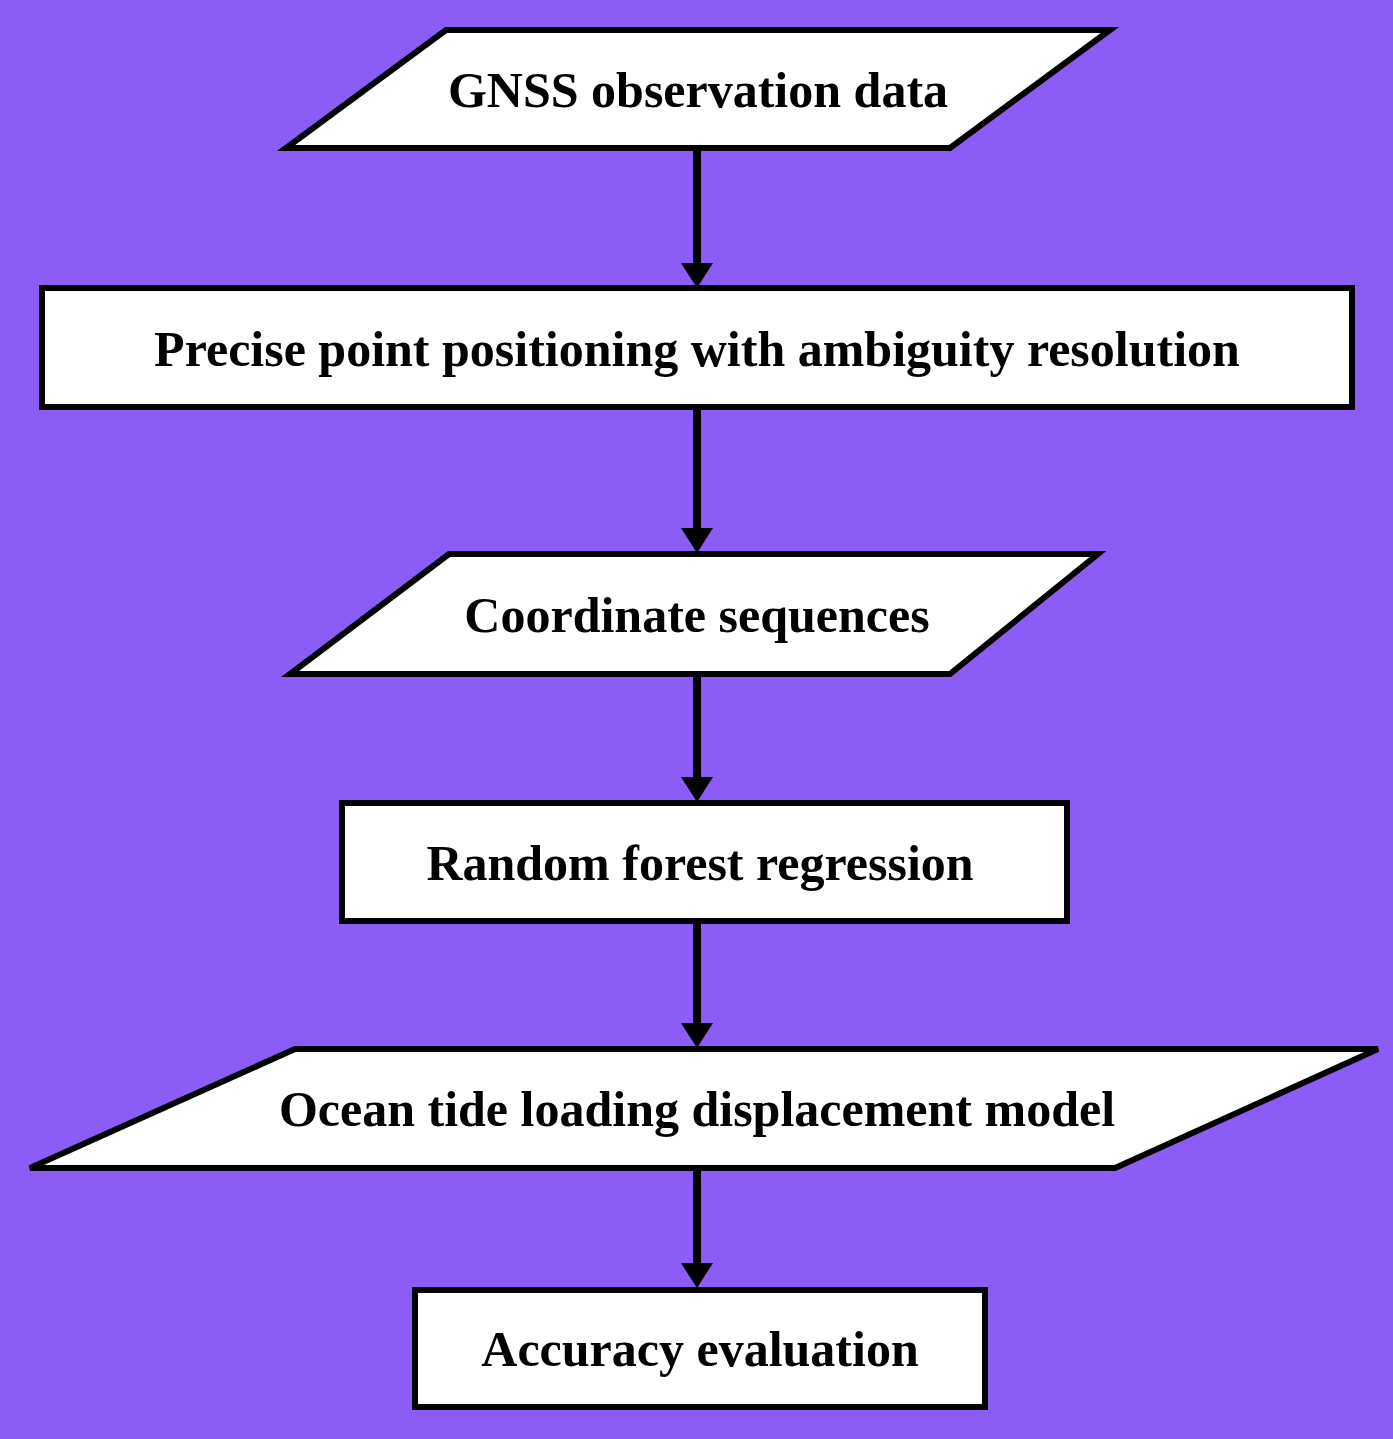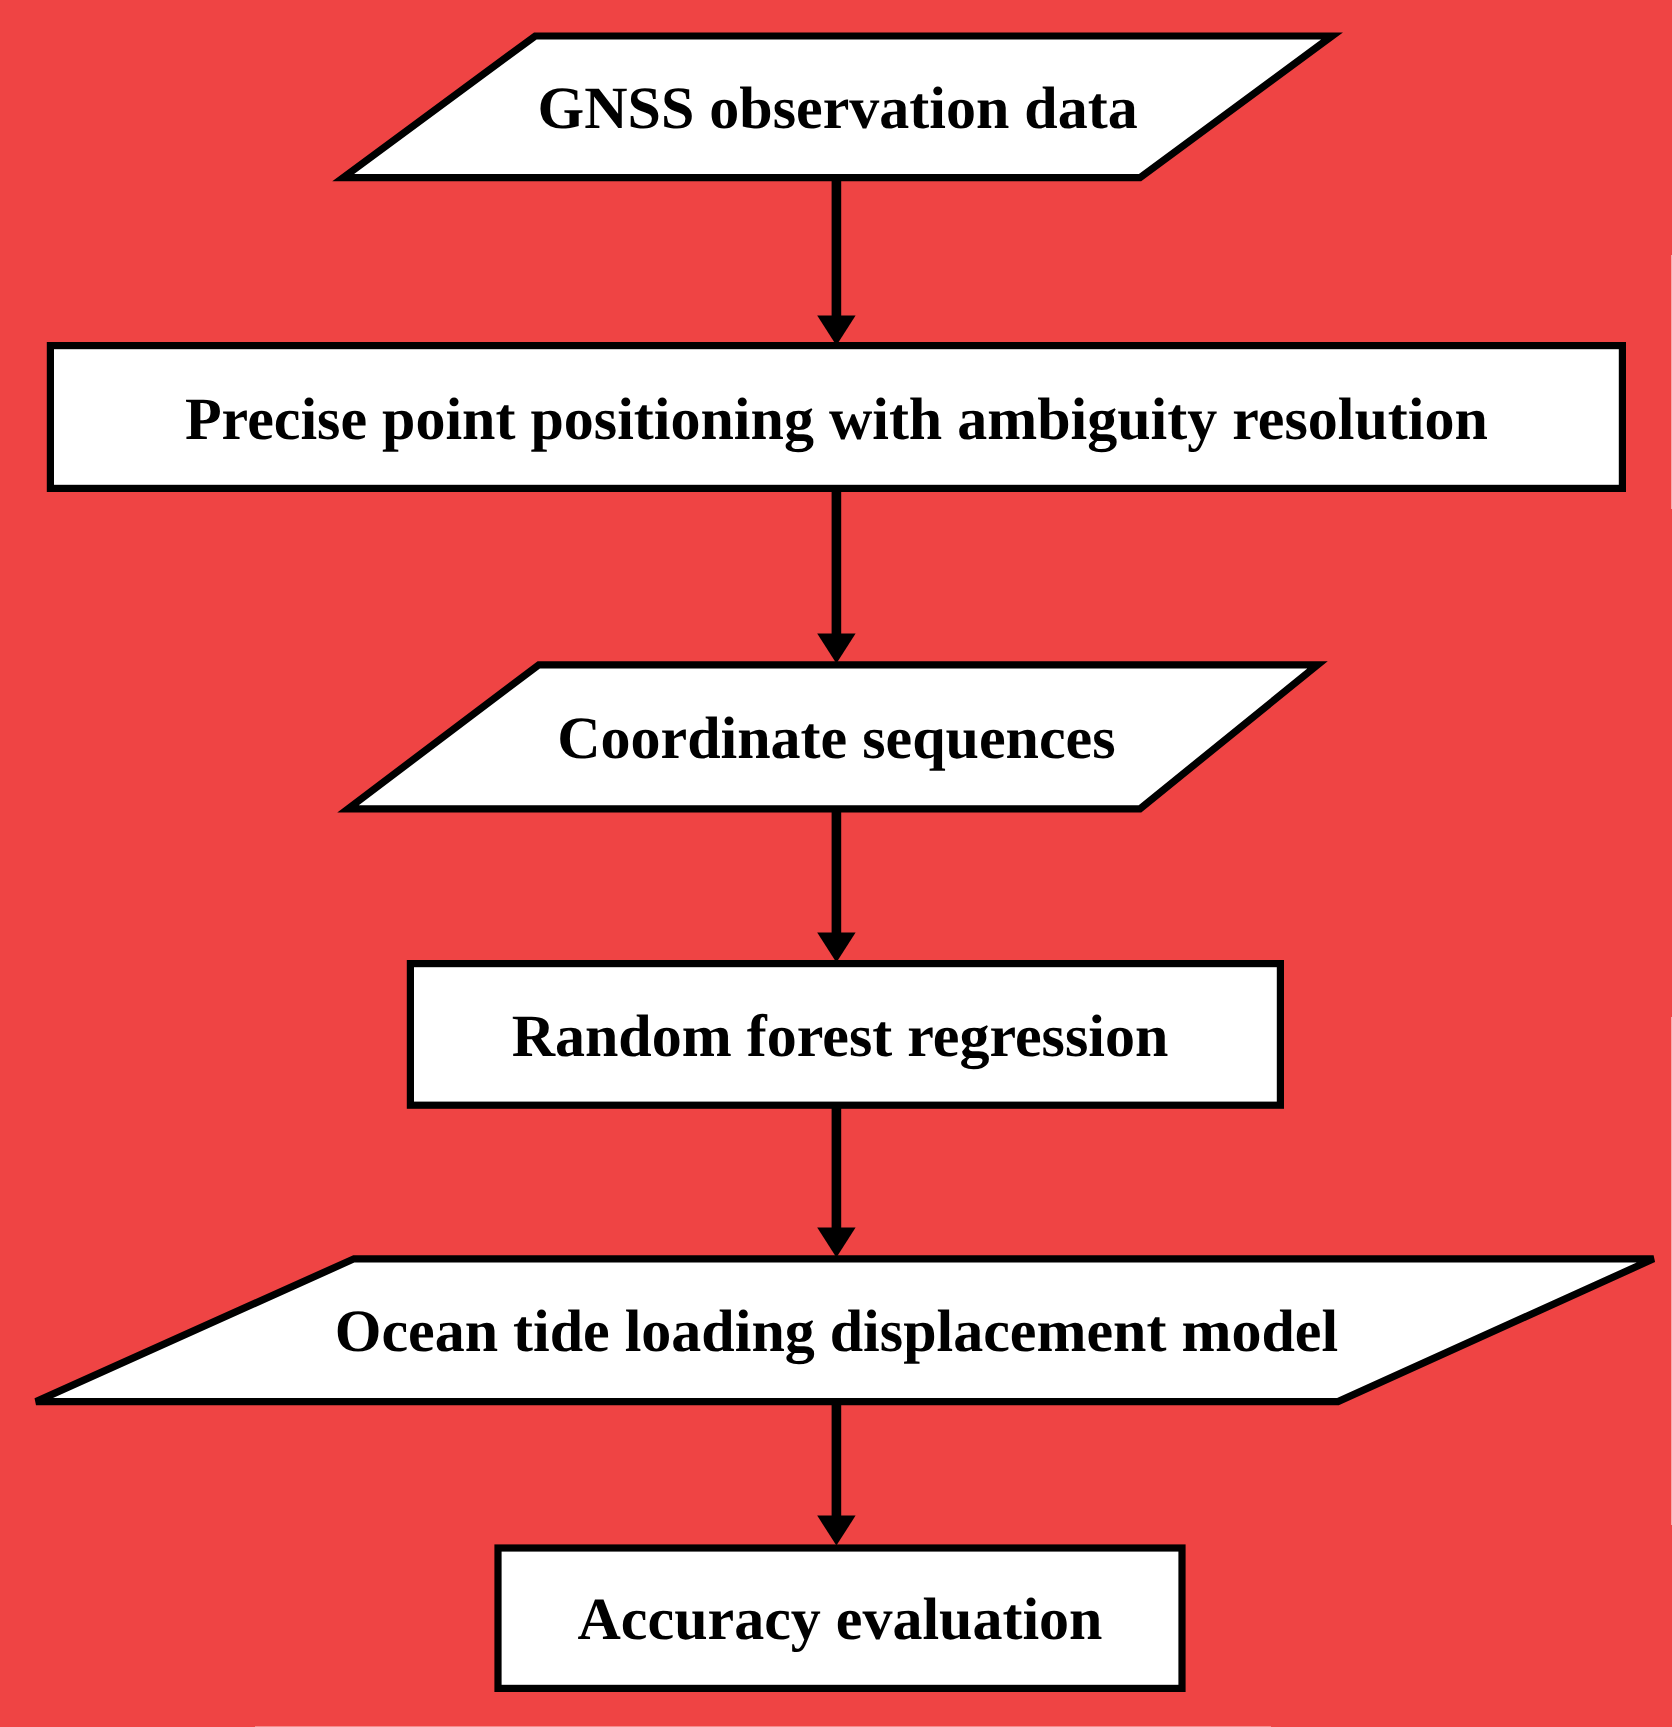--- a/index.html
+++ b/index.html
@@ -4,21 +4,21 @@
 <style>
   html, body {
     margin: 0;
     padding: 0;
     background: #ffffff;
   }
   .canvas {
     position: relative;
     width: 1393px;
     height: 1439px;
-    background: #ef4444;
+    background: #8b5cf6;
     overflow: hidden;
   }
   svg { display: block; }
   .shape {
     fill: #ffffff;
     stroke: #000000;
     stroke-width: 6;
   }
   .edge-line {
     stroke: #000000;

